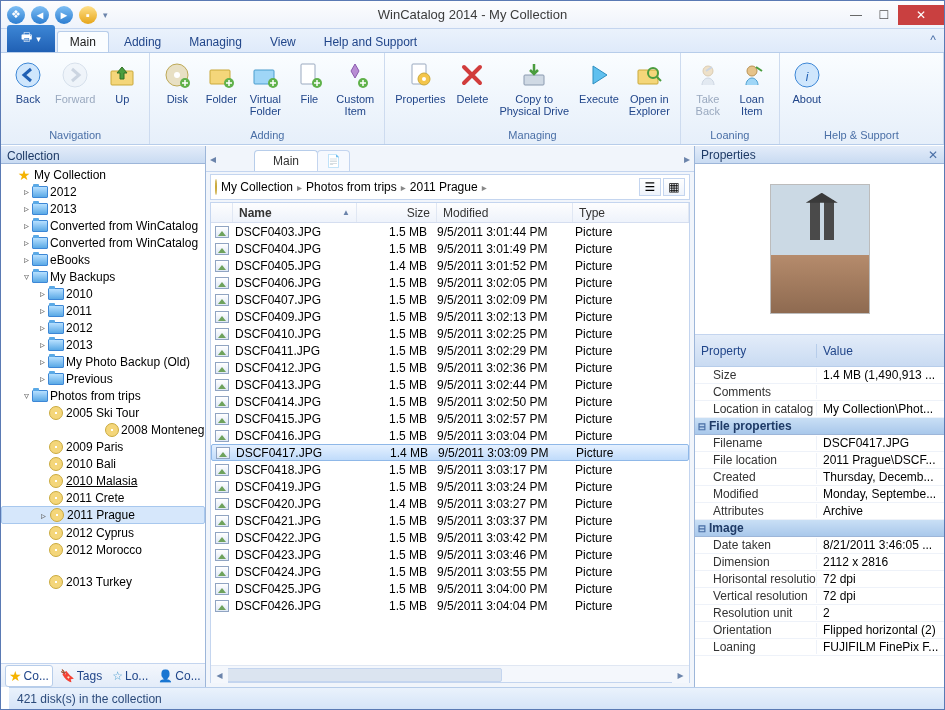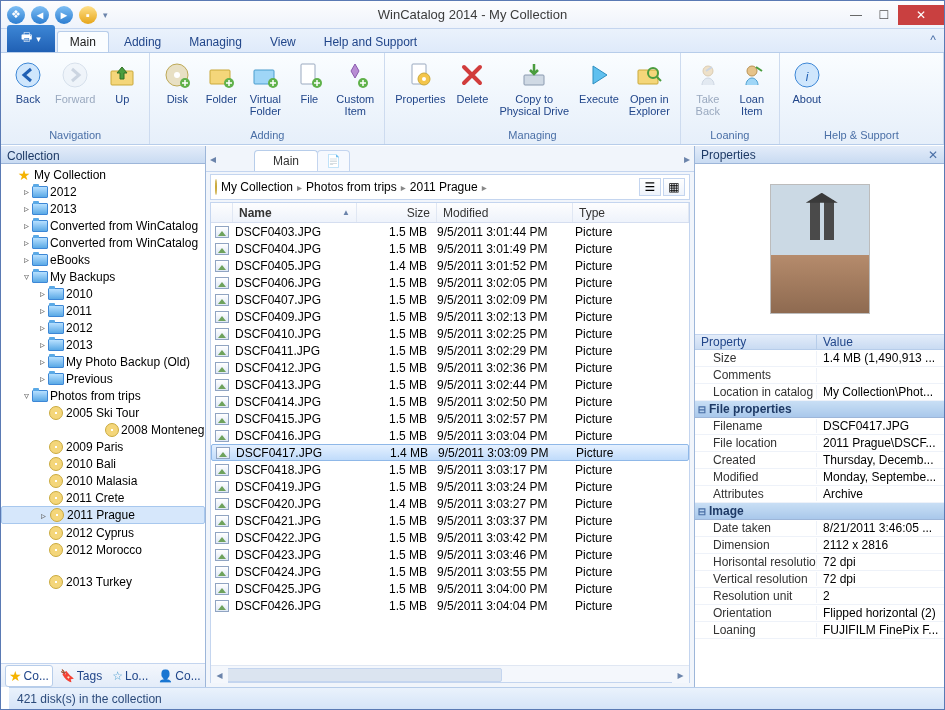--- a/index.html
+++ b/index.html
@@ -84,21 +84,21 @@
 
 
 .rightpanel { width: 250px; border-left: 1px solid #9db6d9; display: flex; flex-direction: column; }
 .rightpanel .panel-header { display: flex; align-items: center; }
 .rightpanel .panel-header .x { margin-left: auto; cursor: pointer; color: #4a6fa6; }
 .thumb-area { height: 170px; display: flex; align-items: center; justify-content: center; background: #fff; }
 .thumb { width: 100px; height: 130px; border: 1px solid #bcbcbc; background: linear-gradient(#cbd9e4 0%, #cbd9e4 55%, #b58b6c 55%, #8e6a50 100%); position: relative; }
 .thumb::before { content: ''; position: absolute; left: 40%; top: 12%; width: 10px; height: 40px; background: #4a4a4a; box-shadow: 14px 0 0 #4a4a4a; }
 .thumb::after { content: ''; position: absolute; left: 36%; top: 6%; width: 32px; height: 10px; background: #3a3a3a; clip-path: polygon(50% 0, 100% 100%, 0 100%); }
 .propgrid { flex: 1; overflow: auto; border-top: 1px solid #c4d5ef; background: #fff; font-size: 11.5px; }
-.pg-head { display: flex; background: linear-gradient(#e3ecf9,#c9dbf2); border-bottom: 1px solid #b7cdea; height: 15px; align-items: center; }
+.pg-head { display: flex; background: linear-gradient(#e3ecf9,#c9dbf2); border-bottom: 1px solid #b7cdea; height: 32px; align-items: center; }
 .pg-head div { padding: 0 6px; }
 .pg-head .pn { width: 122px; border-right: 1px solid #b7cdea; color: #21468a; }
 .pg-head .pv { flex: 1; color: #21468a; }
 .pg-row { display: flex; height: 17px; border-bottom: 1px solid #eef2f9; align-items: center; }
 .pg-row .pn { width: 122px; padding-left: 18px; color: #333; border-right: 1px solid #eef2f9; white-space: nowrap; overflow: hidden; }
 .pg-row .pv { flex: 1; padding-left: 6px; color: #000; white-space: nowrap; overflow: hidden; }
 .pg-cat { background: linear-gradient(#c9dff5,#a9c8eb); color: #1e3a66; font-weight: bold; height: 17px; display: flex; align-items: center; border-bottom: 1px solid #9db6d9; }
 .pg-cat .tw { width: 14px; text-align: center; font-size: 10px; color: #4a6fa6; }
 
 
@@ -460,21 +460,21 @@
           </span>
           <span>2009 Paris</span>
         </div>
         <div class="tree-row" style="padding-left: 36px;">
           <span class="tree-tw"></span>
           <span class="tree-ico">
             <span class="ico-disc"></span>
           </span>
           <span>2010 Bali</span>
         </div>
-        <div class="tree-row" style="padding-left: 36px;">
+        <div class="tree-row" style="padding-left: 36px; text-decoration: underline;">
           <span class="tree-tw"></span>
           <span class="tree-ico">
             <span class="ico-disc"></span>
           </span>
           <span>2010 Malasia</span>
         </div>
         <div class="tree-row" style="padding-left: 36px;">
           <span class="tree-tw"></span>
           <span class="tree-ico">
             <span class="ico-disc"></span>

